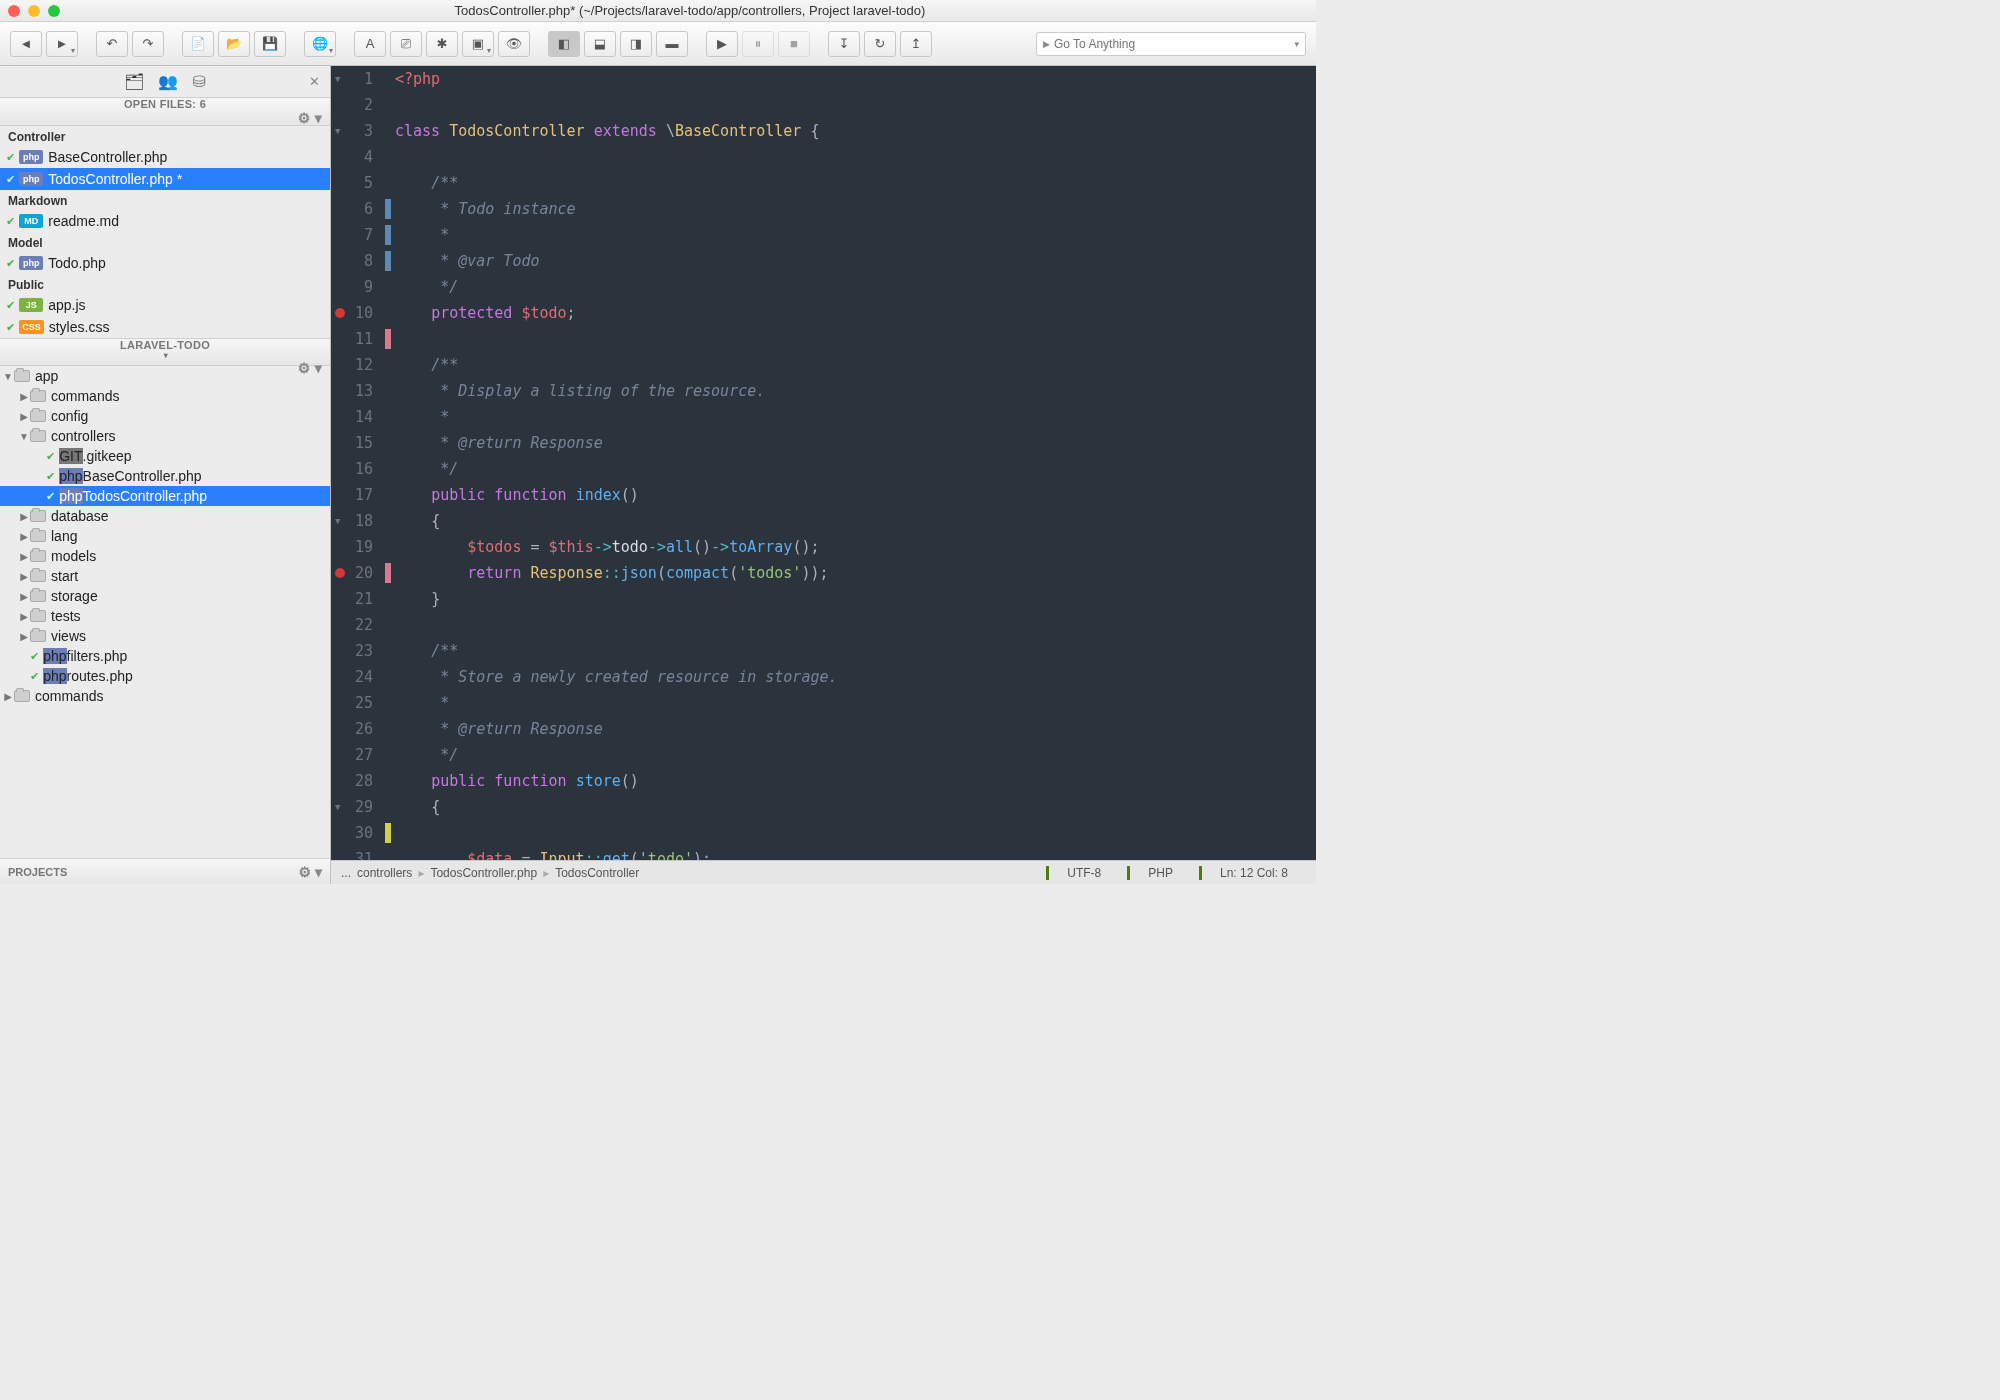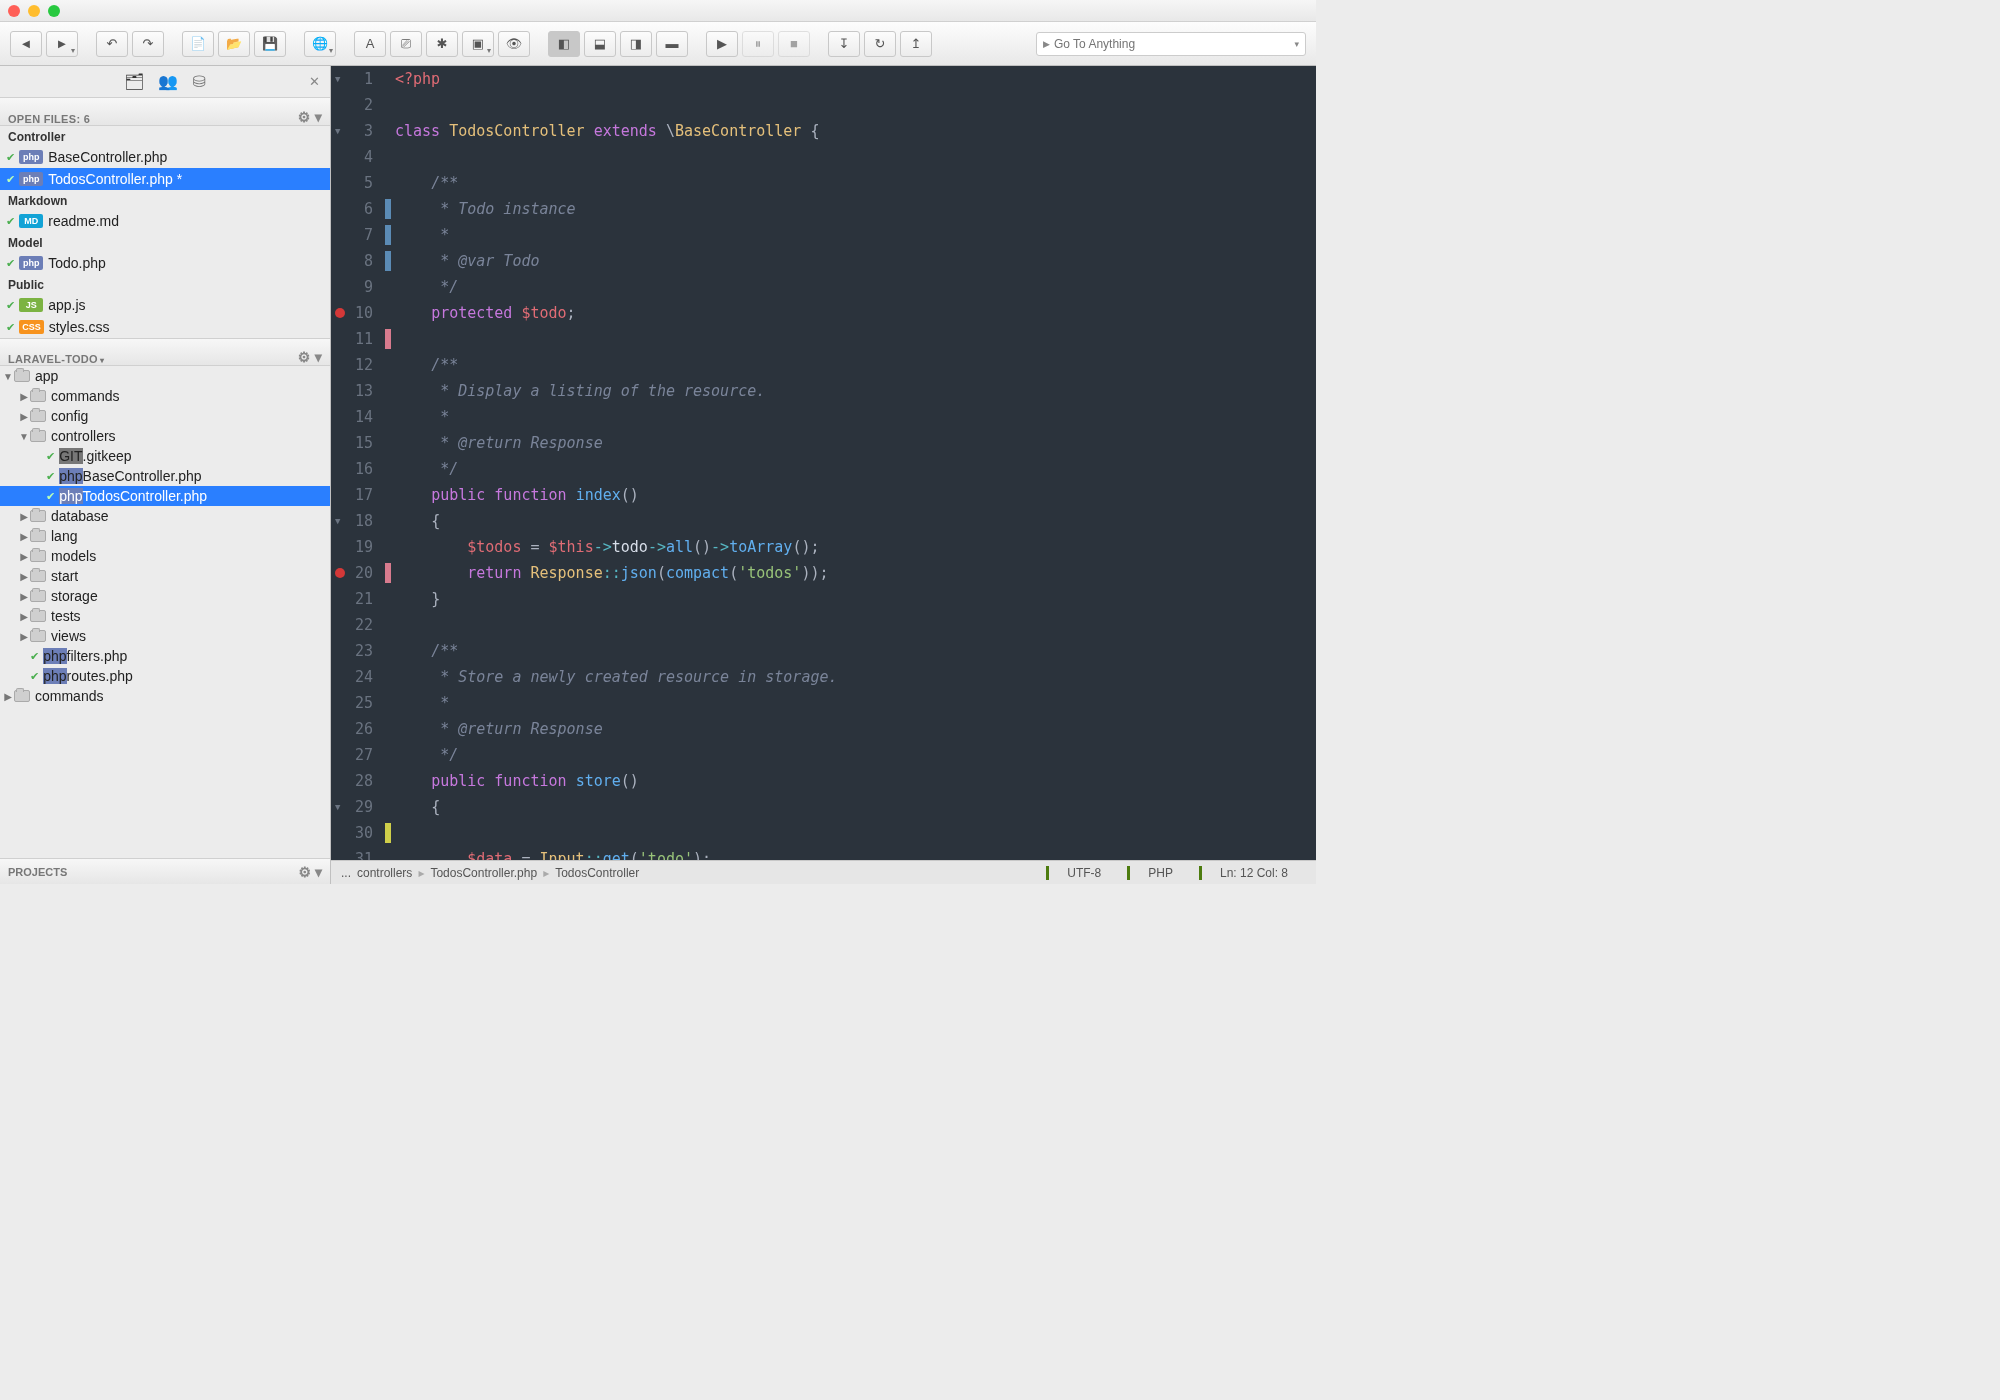--- a/index.html
+++ b/index.html
@@ -61,24 +61,24 @@
 }
 .sidetabs {
   height: 32px; background:#ececec; border-bottom:1px solid #d0d0d0;
   display:flex; align-items:center; justify-content:center; gap:14px;
   position:relative;
 }
 .sidetabs .tabicon { font-size:16px; color:#777; cursor:pointer;}
 .sidetabs .tabicon.active { color:#333; }
 .sideclose { position:absolute; right:10px; color:#888; cursor:pointer; }
 .panelhdr {
-  height:28px; display:flex; align-items:flex-end; padding:0 8px;
+  height:28px; display:flex; align-items:center; padding:0 8px;
   font-size:11px; font-weight:700; color:#777; letter-spacing:.3px;
   background: linear-gradient(#f7f7f7,#e6e6e6);
-  border-bottom:1px solid #d0d0d0; border-top:1px solid #d0d0d0;
+  border-bottom:1px solid #d0d0d0; border-top:1px solid #d0d0d0;flex-direction:column;
 }
 .panelhdr.first { border-top:none; }
 .gear { margin-left:auto; color:#888; font-size:14px; cursor:pointer;}
 .grouplabel{ padding:4px 8px 2px; font-size:12px; font-weight:700; color:#333;}
 .filerow {
   display:flex; align-items:center; padding:3px 6px 3px 6px;
   font-size:14px; color:#222;
   cursor:pointer;
 }
 .filerow .chk { color:#4caf50; font-size:11px; margin-right:4px;}
@@ -148,20 +148,21 @@
 </style>
 </head>
 <body>
 
 <div class="titlebar">
   <div class="traffic">
     <div class="tl red"></div>
     <div class="tl yellow"></div>
     <div class="tl green"></div>
   </div>
+  <div class="title">TodosController.php* (~/Projects/laravel-todo/app/controllers, Project laravel-todo)</div>
 </div>
 
 <div class="toolbar">
   <div class="tbbtn">◄</div>
   <div class="tbbtn tbdrop">►</div>
   <div class="tbsep"></div>
   <div class="tbbtn">↶</div>
   <div class="tbbtn">↷</div>
   <div class="tbsep"></div>
   <div class="tbbtn">📄</div>

